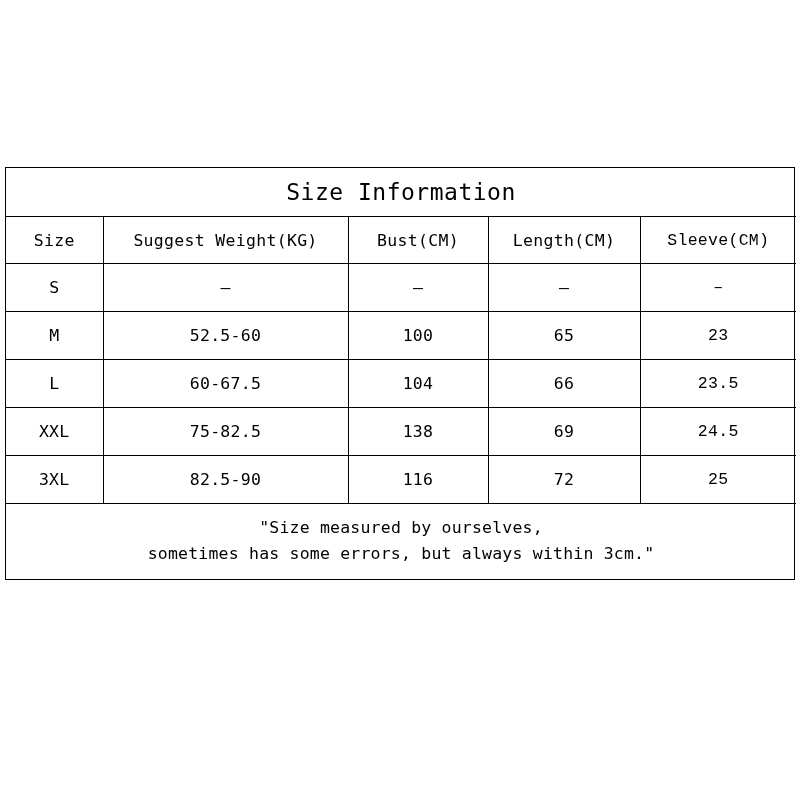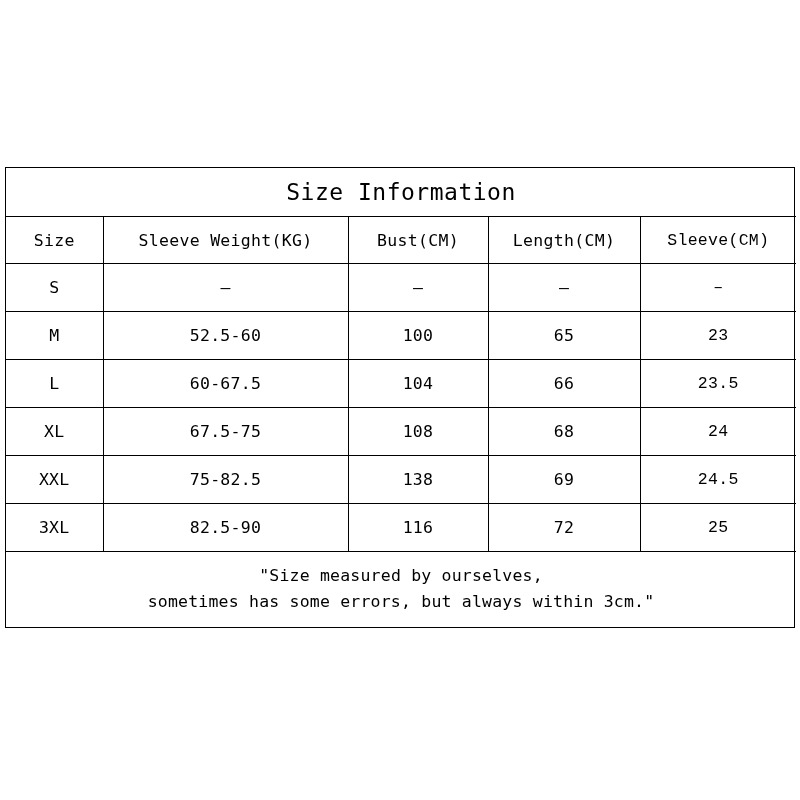--- a/index.html
+++ b/index.html
@@ -109,21 +109,21 @@
           <col class="c2">
           <col class="c3">
           <col class="c4">
       </colgroup>
       <tbody>
         <tr>
           <td class="title-cell" colspan="5">Size Information</td>
         </tr>
         <tr class="hdr">
           <td class="first">Size</td>
-          <td>Sleeve Weight(KG)</td>
+          <td>Suggest Weight(KG)</td>
           <td>Bust(CM)</td>
           <td>Length(CM)</td>
           <td class="last">Sleeve(CM)</td>
         </tr>
 
         <tr class="body-row">
           <td class="first size-col">S</td>
           <td>–</td>
           <td>–</td>
           <td>–</td>
@@ -135,27 +135,20 @@
           <td>100</td>
           <td>65</td>
           <td class="last">23</td>
         </tr>
         <tr class="body-row">
           <td class="first size-col">L</td>
           <td>60-67.5</td>
           <td>104</td>
           <td>66</td>
           <td class="last">23.5</td>
-        </tr>
-        <tr class="body-row">
-          <td class="first size-col">XL</td>
-          <td>67.5-75</td>
-          <td>108</td>
-          <td>68</td>
-          <td class="last">24</td>
         </tr>
         <tr class="body-row">
           <td class="first size-col">XXL</td>
           <td>75-82.5</td>
           <td>138</td>
           <td>69</td>
           <td class="last">24.5</td>
         </tr>
         <tr class="body-row">
           <td class="first size-col">3XL</td>

